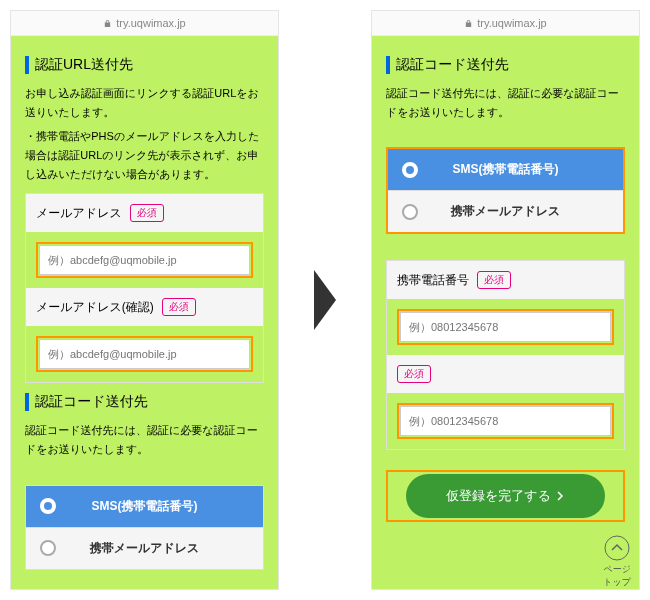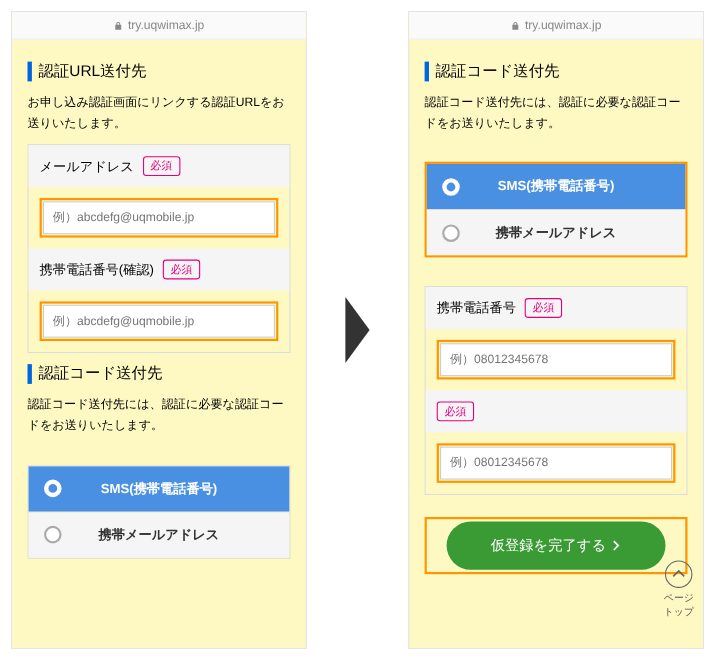--- a/index.html
+++ b/index.html
@@ -1,17 +1,17 @@
 <!DOCTYPE html>
 <html><head>
 <meta charset="utf-8">
 <style>
 body{margin:0;font-family:sans-serif;background:#fff;font-size:12px}
 .screens{display:flex;align-items:flex-start;gap:35px;padding:10px}
-.screen{width:272px;border:1px solid #e5e5e5;background:#fef9c3;position:relative;overflow:hidden}
+.screen{width:272px;border:1px solid #e5e5e5;background:#bef264;position:relative;overflow:hidden}
 .url-bar{display:flex;align-items:center;justify-content:center;gap:4px;padding:6px;font-size:11px;color:#888;background:#fafafa;border-bottom:1px solid #eee}
 .lock{width:9px;height:9px;display:inline-block}
 .content{padding:12px 14px}
 .sec-title{display:flex;align-items:center;gap:6px;font-size:14px;font-weight:normal;margin:8px 0 10px}
 .bar{width:4px;height:18px;background:#0066e0}
 .desc{font-size:11px;line-height:1.7;margin-bottom:6px}
 .warn{color:#d02;font-size:11px;line-height:1.7;margin-bottom:8px}
 .field-group{border:1px solid #ddd;margin:10px 0}
 .field-label{background:#f5f5f5;padding:10px;font-size:12px;display:flex;align-items:center;gap:8px}
 .req{display:inline-block;border:1px solid #e6007e;color:#e6007e;border-radius:3px;font-size:10px;padding:1px 6px}
@@ -24,21 +24,21 @@
 .radio-opt.selected{background:#4a90e2;color:#fff}
 .radio-opt.unselected{background:#f5f5f5;color:#333}
 .radio-circle{position:absolute;left:14px;width:16px;height:16px;border-radius:50%;box-sizing:border-box}
 .radio-opt.selected .radio-circle{border:4px solid #fff;background:#4a90e2}
 .radio-opt.unselected .radio-circle{border:2px solid #aaa;background:#fff}
 .submit-wrap{display:flex;justify-content:center;margin:20px 0}
 .submit-wrap.hl{border:2px solid #ff9500;padding:2px}
 .submit-btn{background:#3a9b35;color:#fff;border:none;border-radius:24px;padding:13px 40px;font-size:13px;font-weight:normal;display:flex;align-items:center;gap:6px}
 .arrow-between{display:flex;align-items:center;margin-top:260px}
 .big-arrow{width:0;height:0;border-top:30px solid transparent;border-bottom:30px solid transparent;border-left:22px solid #333}
-.page-top{position:absolute;right:8px;bottom:26px;text-align:center;font-size:9px;color:#555}
+.page-top{position:absolute;right:8px;bottom:0;text-align:center;font-size:9px;color:#555}
 .page-top svg{display:block;margin:0 auto 2px}
 .sep{height:1px;background:#ddd}
 </style>
 </head>
 <body>
 
 <div class="screens">
 
   <div class="screen" style="height:578px">
     <div class="url-bar">
@@ -46,31 +46,32 @@
           <path fill="#888" d="M3 4V3a2 2 0 014 0v1h1v5H2V4zm1 0h2V3a1 1 0 00-2 0z"></path>
         </svg>
       <span>try.uqwimax.jp</span>
     </div>
     <div class="content">
       <div class="sec-title">
           <span class="bar"></span>
           <span>認証URL送付先</span>
         </div>
       <div class="desc">お申し込み認証画面にリンクする認証URLをお送りいたします。</div>
+      <div class="desc">・携帯電話やPHSのメールアドレスを入力した場合は認証URLのリンク先が表示されず、お申し込みいただけない場合があります。</div>
 
       <div class="field-group">
         <div class="field-label">
             <span>メールアドレス</span>
             <span class="req">必須</span>
           </div>
         <div class="field-input">
             <div class="highlight"><input type="text" placeholder="例）abcdefg@uqmobile.jp" style=""></div>
           </div>
         <div class="field-label">
-            <span>携帯電話番号(確認)</span>
+            <span>メールアドレス(確認)</span>
             <span class="req">必須</span>
           </div>
         <div class="field-input">
             <div class="highlight"><input type="text" placeholder="例）abcdefg@uqmobile.jp" style=""></div>
           </div>
       </div>
 
       <div class="sec-title">
           <span class="bar"></span>
           <span>認証コード送付先</span>

